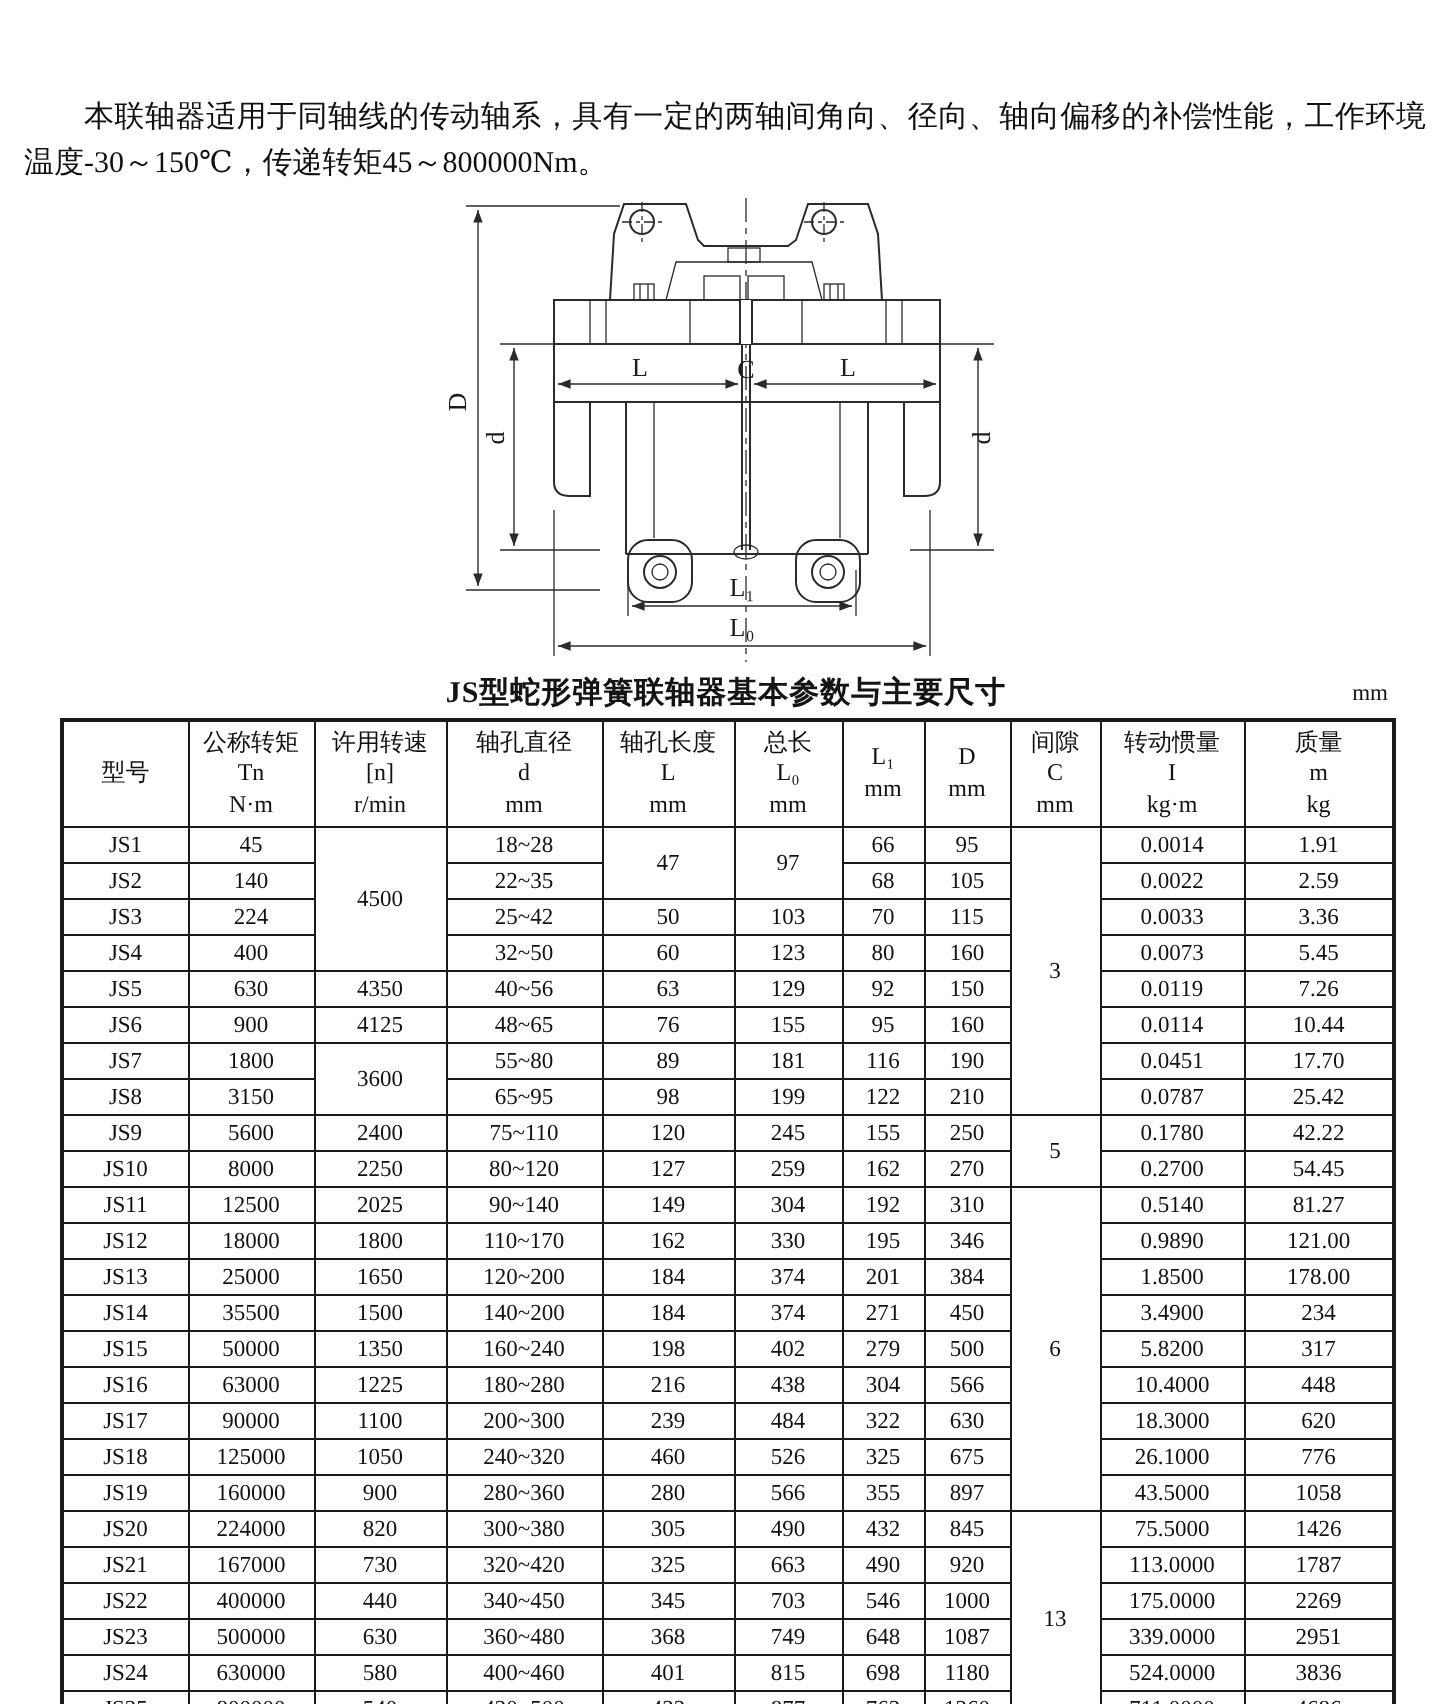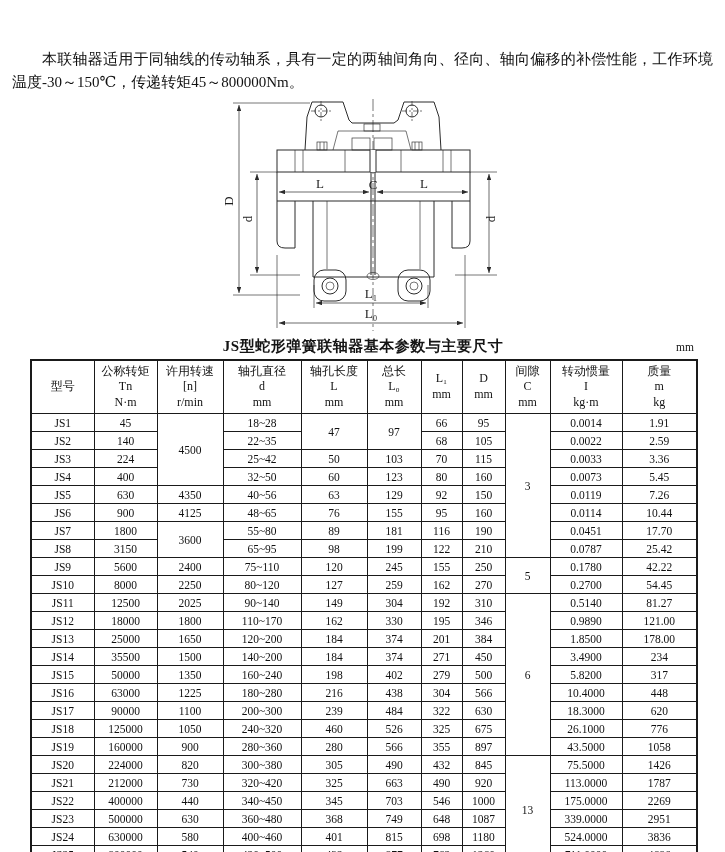--- a/index.html
+++ b/index.html
@@ -445,21 +445,21 @@
           <td>305</td>
           <td>490</td>
           <td>432</td>
           <td>845</td>
           <td rowspan="6">13</td>
           <td>75.5000</td>
           <td>1426</td>
         </tr>
         <tr>
           <td>JS21</td>
-          <td>212000</td>
+          <td>167000</td>
           <td>730</td>
           <td>320~420</td>
           <td>325</td>
           <td>663</td>
           <td>490</td>
           <td>920</td>
           <td>113.0000</td>
           <td>1787</td>
         </tr>
         <tr>

